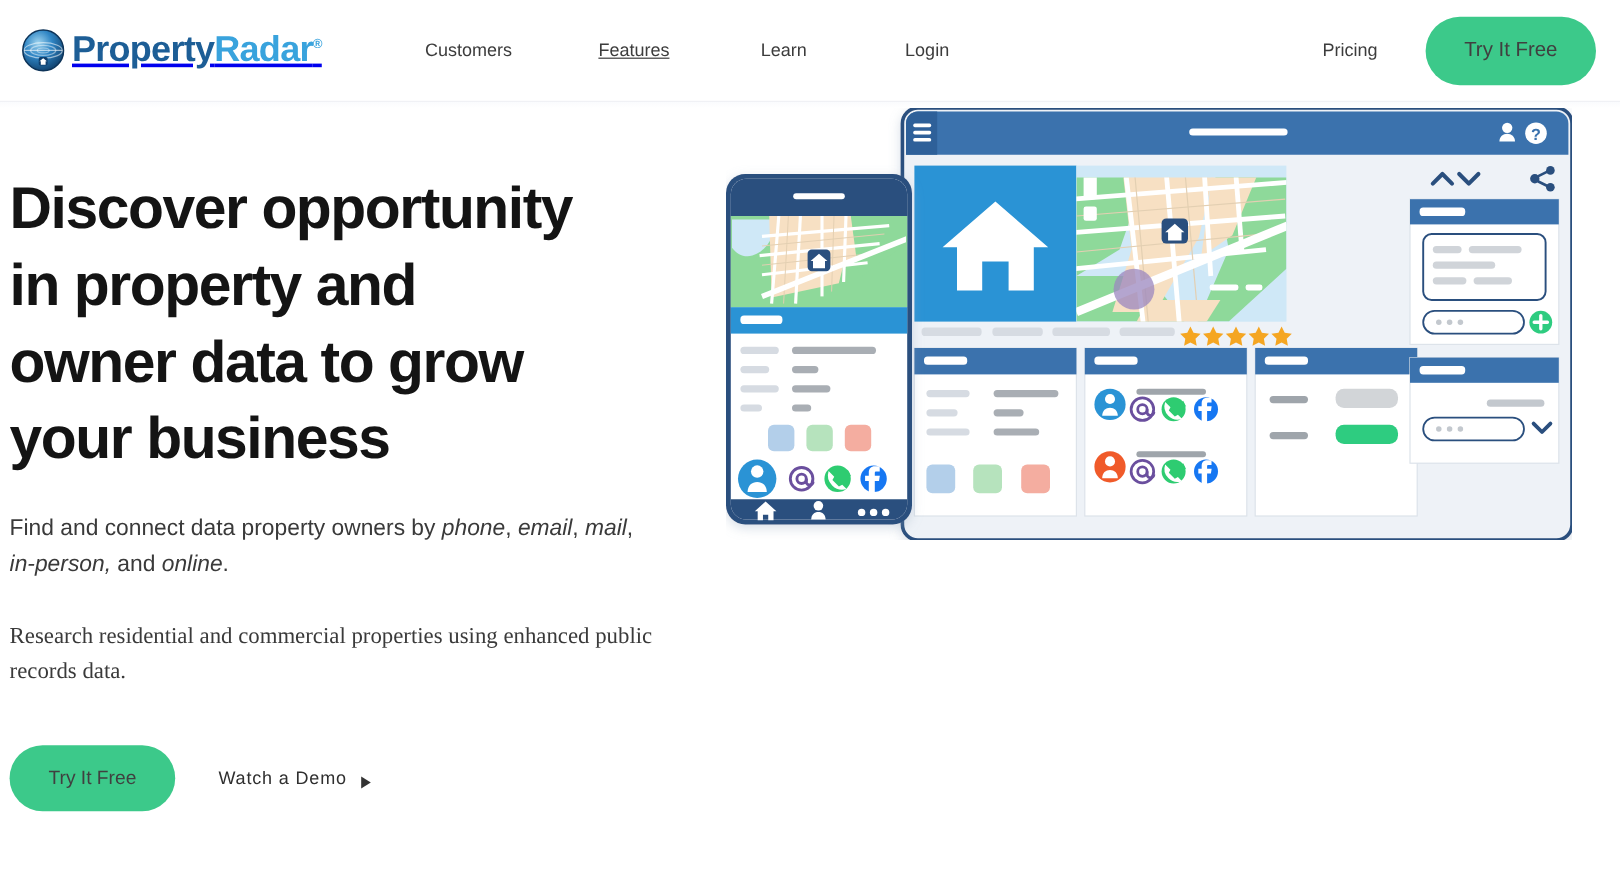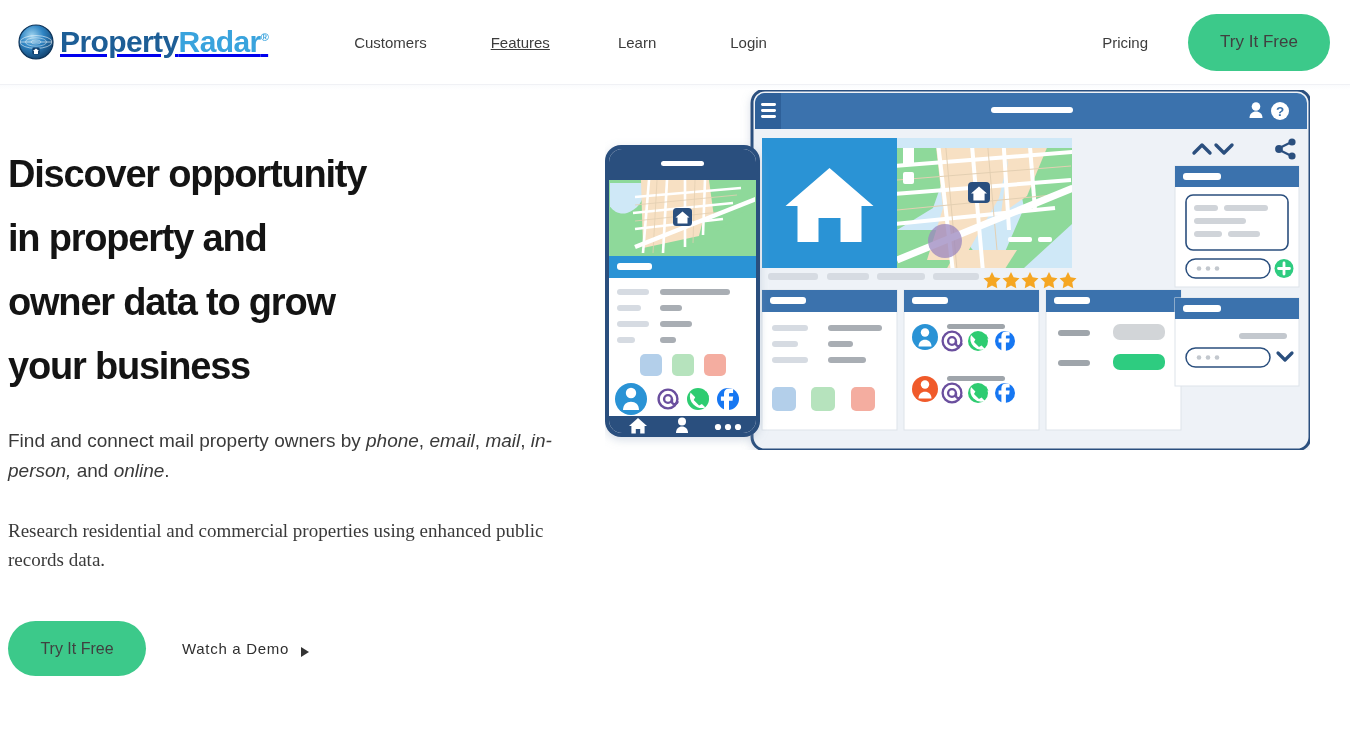--- a/index.html
+++ b/index.html
@@ -33,21 +33,21 @@
     font-size: 30px; font-weight: bold; letter-spacing: -0.6px;
     white-space: nowrap; line-height: 1;
   }
   .logo-text .w1 { color: #1d5e96; }
   .logo-text .w2 { color: #39a3dd; }
   .logo-reg { color: #39a3dd; font-size: 11px; vertical-align: super; font-weight: bold; }
 
   .main-nav {
     display: flex; align-items: center;
     margin-left: 86px;
-    gap: 0;
+    gap: 8px;
   }
   .nav-link {
     font-size: 15px; color: #3c3c3c; text-decoration: none;
     padding: 10px 0; display: inline-block;
     white-space: nowrap;
   }
   .nav-link.customers { margin-right: 64px; }
   .nav-link.features  { margin-right: 68px; text-decoration: underline; }
   .nav-link.learn     { margin-right: 74px; }
 
@@ -76,21 +76,21 @@
     display: flex;
     padding: 0;
     height: 645px;
     position: relative;
   }
   .hero-left {
     width: 600px;
     padding: 57px 0 0 8px;
   }
   .hero-title {
-    font-size: 38px;
+    font-size: 49px;
     line-height: 64px;
     font-weight: bold;
     letter-spacing: -1.2px;
     color: #141414;
     max-width: 560px;
   }
   .hero-sub {
     margin-top: 28px;
     font-size: 19px;
     line-height: 30px;
@@ -178,21 +178,21 @@
 <section class="hero">
 
   <div class="hero-left">
     <h1 class="hero-title">
       <span>Discover opportunity</span><br>
       <span>in property and</span><br>
       <span>owner data to grow</span><br>
       <span>your business</span>
     </h1>
 
-    <p class="hero-sub"><span>Find and connect mail property owners by </span><em>phone</em><span>, </span><em>email</em><span>, </span><em>mail</em><span>, </span><em>in-person,</em><span> and </span><em>online</em><span>.</span></p>
+    <p class="hero-sub"><span>Find and connect data property owners by </span><em>phone</em><span>, </span><em>email</em><span>, </span><em>mail</em><span>, </span><em>in-person,</em><span> and </span><em>online</em><span>.</span></p>
 
     <p class="hero-sub2">Research residential and commercial properties using enhanced public records data.</p>
 
     <div class="hero-cta">
       <button class="btn-green btn-hero">Try It Free</button>
       <a class="watch-demo" href="#">
         <span>Watch a Demo</span>
         <span class="play-tri"></span>
       </a>
     </div>

